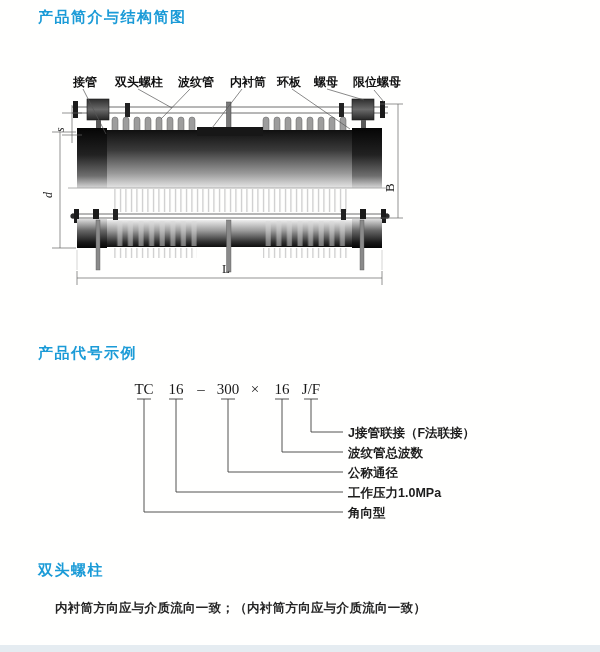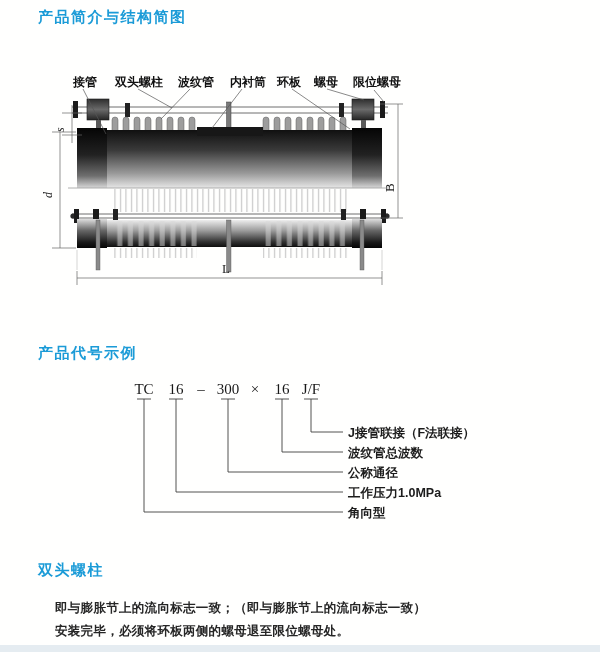--- a/index.html
+++ b/index.html
@@ -233,18 +233,17 @@
       <text class="callout-label" x="248" y="78.5">波纹管总波数</text>
       <text class="callout-label" x="248" y="98.5">公称通径</text>
       <text class="callout-label" x="248" y="118.5">工作压力1.0MPa</text>
       <text class="callout-label" x="248" y="138.5">角向型</text>
     </g>
   </svg>
 
   <div id="heading-install" class="section-heading">双头螺柱</div>
 
   <div id="install-text">
-    <div class="line">即与膨胀节上的流向标志一致；（即与膨胀节上的流向标志一致）</div>
-    <div class="line">安装完毕，必须将环板两侧的螺母退至限位螺母处。</div>
+    <div class="line">内衬筒方向应与介质流向一致；（内衬筒方向应与介质流向一致）</div>
   </div>
 
   <div id="footer-strip"></div>
 </div>
 
 </body></html>

